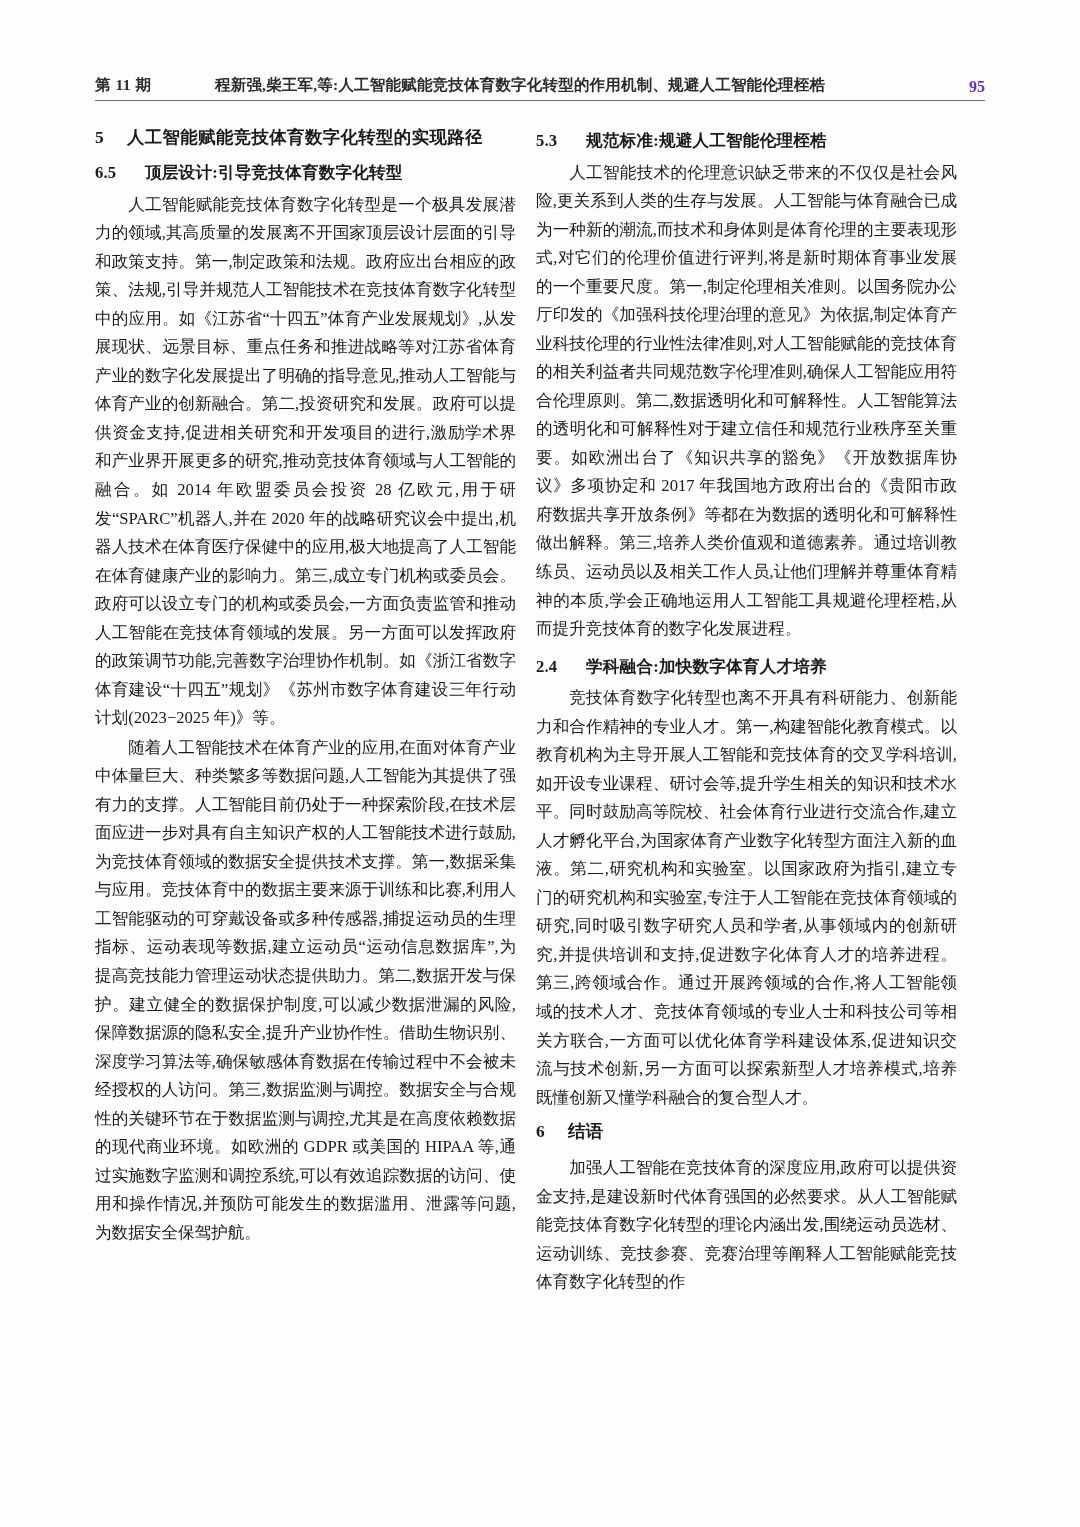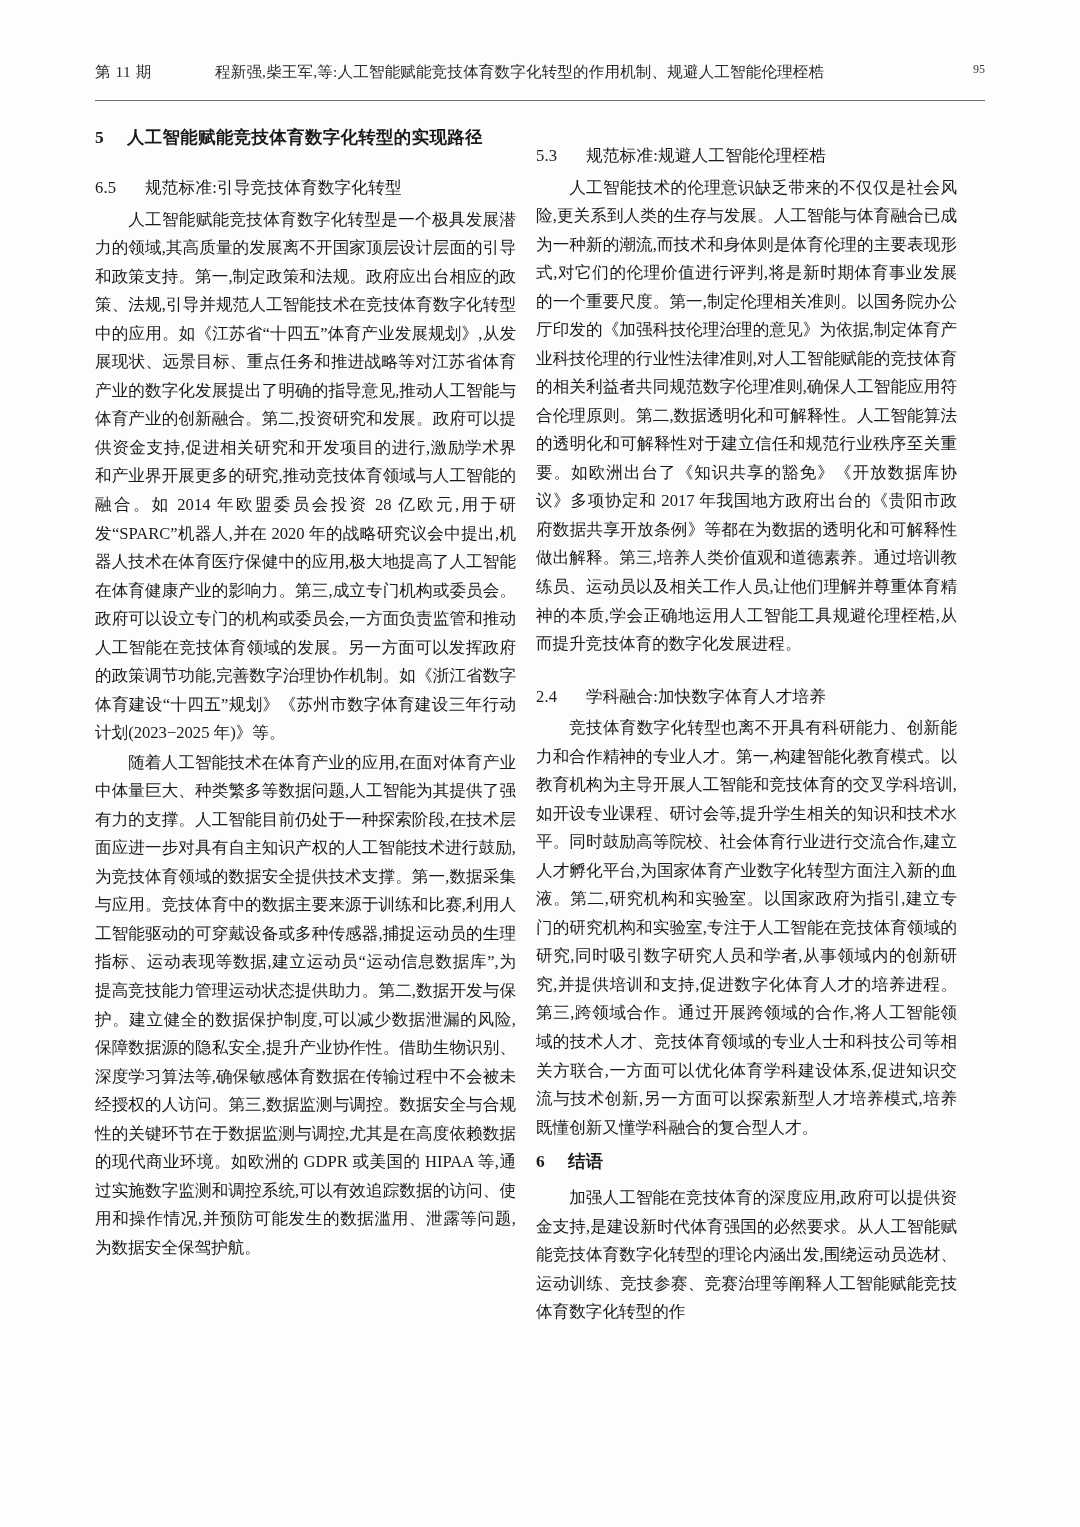--- a/index.html
+++ b/index.html
@@ -23,37 +23,39 @@
     background: #fdfdfc;
   }
   
   .header {
     position: absolute;
     left: 95px;
     top: 62px;
     width: 890px;
     height: 34px;
     display: flex;
+    align-items: flex-end;
     font-size: 15.5px;
     color: #2b2b2b;
+    font-weight: bold;
   }
   .header .issue {
     width: 120px;
     letter-spacing: 0.5px;
   }
   .header .runtitle {
     flex: 1;
     text-align: left;
     letter-spacing: 0.2px;
   }
   .header .pageno {
     width: 60px;
     text-align: right;
-    color: #404040;
-    font-size: 12px;
+    color: #6d28d9;
+    font-size: 16px;
   }
   .rule {
     position: absolute;
     left: 95px;
     top: 100px;
     width: 890px;
     height: 1px;
     background: #6d6d6d;
   }
   
@@ -79,22 +81,22 @@
     margin: 6px 0 10px 0;
     line-height: 1.5;
     letter-spacing: 0.4px;
   }
   h2.sec .num {
     display: inline-block;
     width: 32px;
   }
   h3.sub {
     font-size: 16.6px;
-    font-weight: normal;
-    margin: 25px 0 4px 0;
+    font-weight: bold;
+    margin: 10px 0 4px 0;
     line-height: 1.6;
     letter-spacing: 0.2px;
   }
   h3.sub .num {
     display: inline-block;
     width: 50px;
   }
   p.para {
     margin: 0 0 1px 0;
     text-indent: 2em;
@@ -115,21 +117,21 @@
 
   <div class="cols">
 
     <div class="col">
 
       <h2 class="sec">
         <span class="num">5</span><span>人工智能赋能竞技体育数字化转型的实现路径</span>
       </h2>
 
       <h3 class="sub">
-        <span class="num">6.5</span><span>规范标准:引导竞技体育数字化转型</span>
+        <span class="num">6.5</span><span>顶层设计:引导竞技体育数字化转型</span>
       </h3>
       <p class="para">人工智能赋能竞技体育数字化转型是一个极具发展潜力的领域,其高质量的发展离不开国家顶层设计层面的引导和政策支持。第一,制定政策和法规。政府应出台相应的政策、法规,引导并规范人工智能技术在竞技体育数字化转型中的应用。如《江苏省“十四五”体育产业发展规划》,从发展现状、远景目标、重点任务和推进战略等对江苏省体育产业的数字化发展提出了明确的指导意见,推动人工智能与体育产业的创新融合。第二,投资研究和发展。政府可以提供资金支持,促进相关研究和开发项目的进行,激励学术界和产业界开展更多的研究,推动竞技体育领域与人工智能的融合。如 2014 年欧盟委员会投资 28 亿欧元,用于研发“SPARC”机器人,并在 2020 年的战略研究议会中提出,机器人技术在体育医疗保健中的应用,极大地提高了人工智能在体育健康产业的影响力。第三,成立专门机构或委员会。政府可以设立专门的机构或委员会,一方面负责监管和推动人工智能在竞技体育领域的发展。另一方面可以发挥政府的政策调节功能,完善数字治理协作机制。如《浙江省数字体育建设“十四五”规划》《苏州市数字体育建设三年行动计划(2023−2025 年)》等。</p>
 
       <p class="para">随着人工智能技术在体育产业的应用,在面对体育产业中体量巨大、种类繁多等数据问题,人工智能为其提供了强有力的支撑。人工智能目前仍处于一种探索阶段,在技术层面应进一步对具有自主知识产权的人工智能技术进行鼓励,为竞技体育领域的数据安全提供技术支撑。第一,数据采集与应用。竞技体育中的数据主要来源于训练和比赛,利用人工智能驱动的可穿戴设备或多种传感器,捕捉运动员的生理指标、运动表现等数据,建立运动员“运动信息数据库”,为提高竞技能力管理运动状态提供助力。第二,数据开发与保护。建立健全的数据保护制度,可以减少数据泄漏的风险,保障数据源的隐私安全,提升产业协作性。借助生物识别、深度学习算法等,确保敏感体育数据在传输过程中不会被未经授权的人访问。第三,数据监测与调控。数据安全与合规性的关键环节在于数据监测与调控,尤其是在高度依赖数据的现代商业环境。如欧洲的 GDPR 或美国的 HIPAA 等,通过实施数字监测和调控系统,可以有效追踪数据的访问、使用和操作情况,并预防可能发生的数据滥用、泄露等问题,为数据安全保驾护航。</p>
 
     </div>
 
     <div class="col">
 
       <h3 class="sub">

